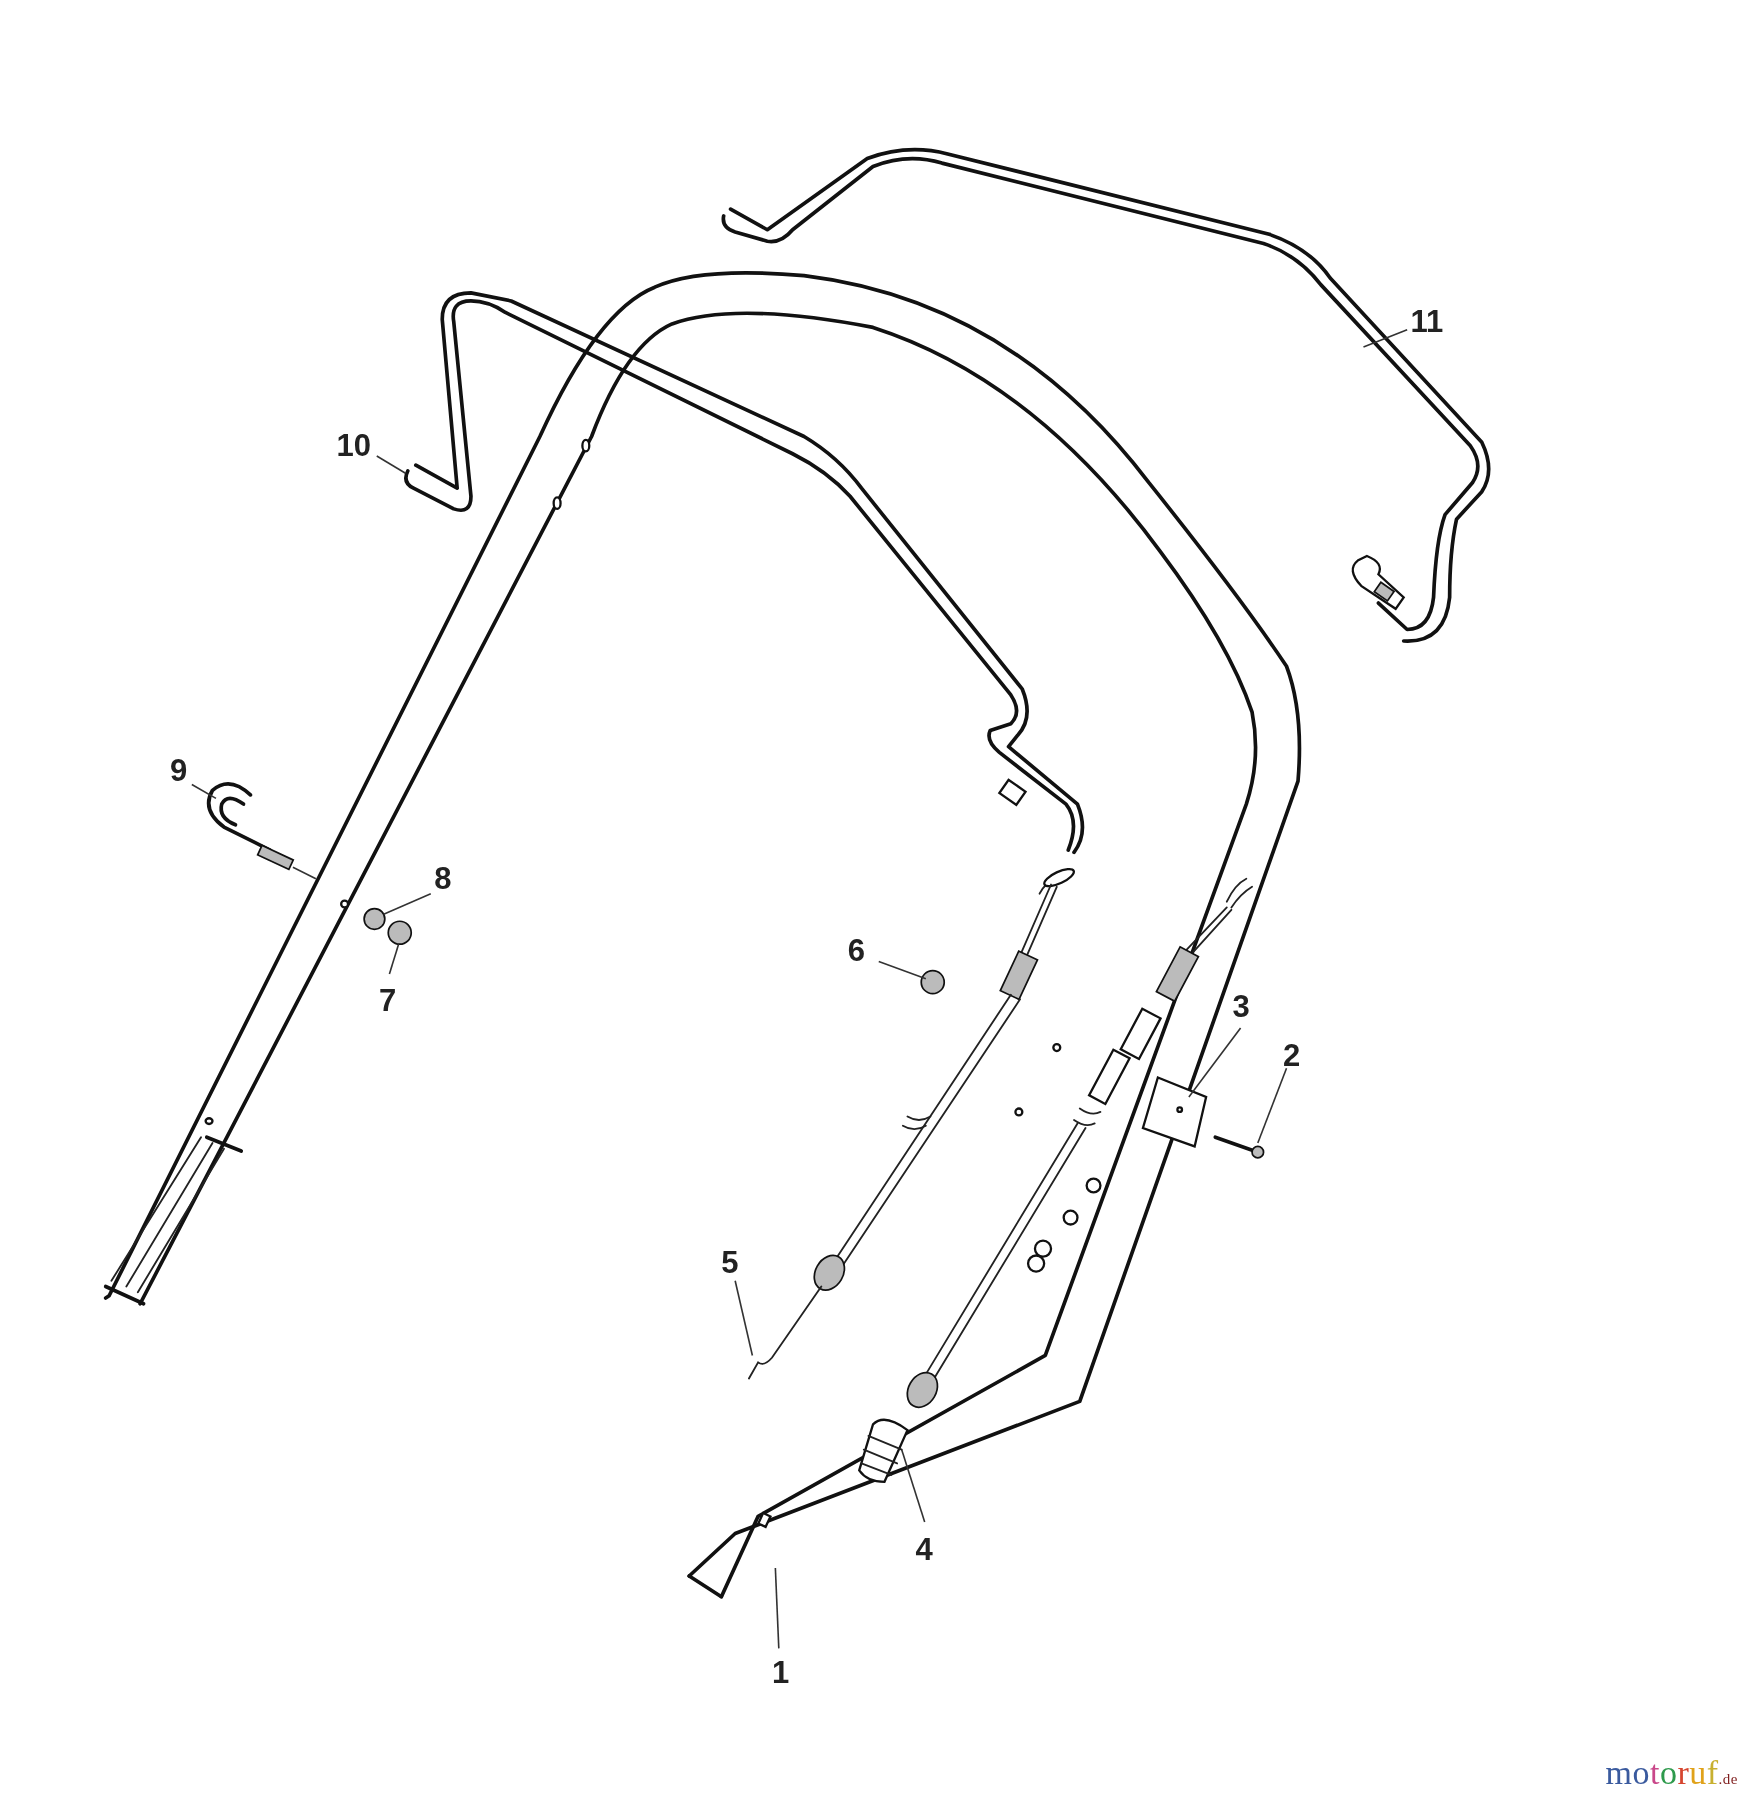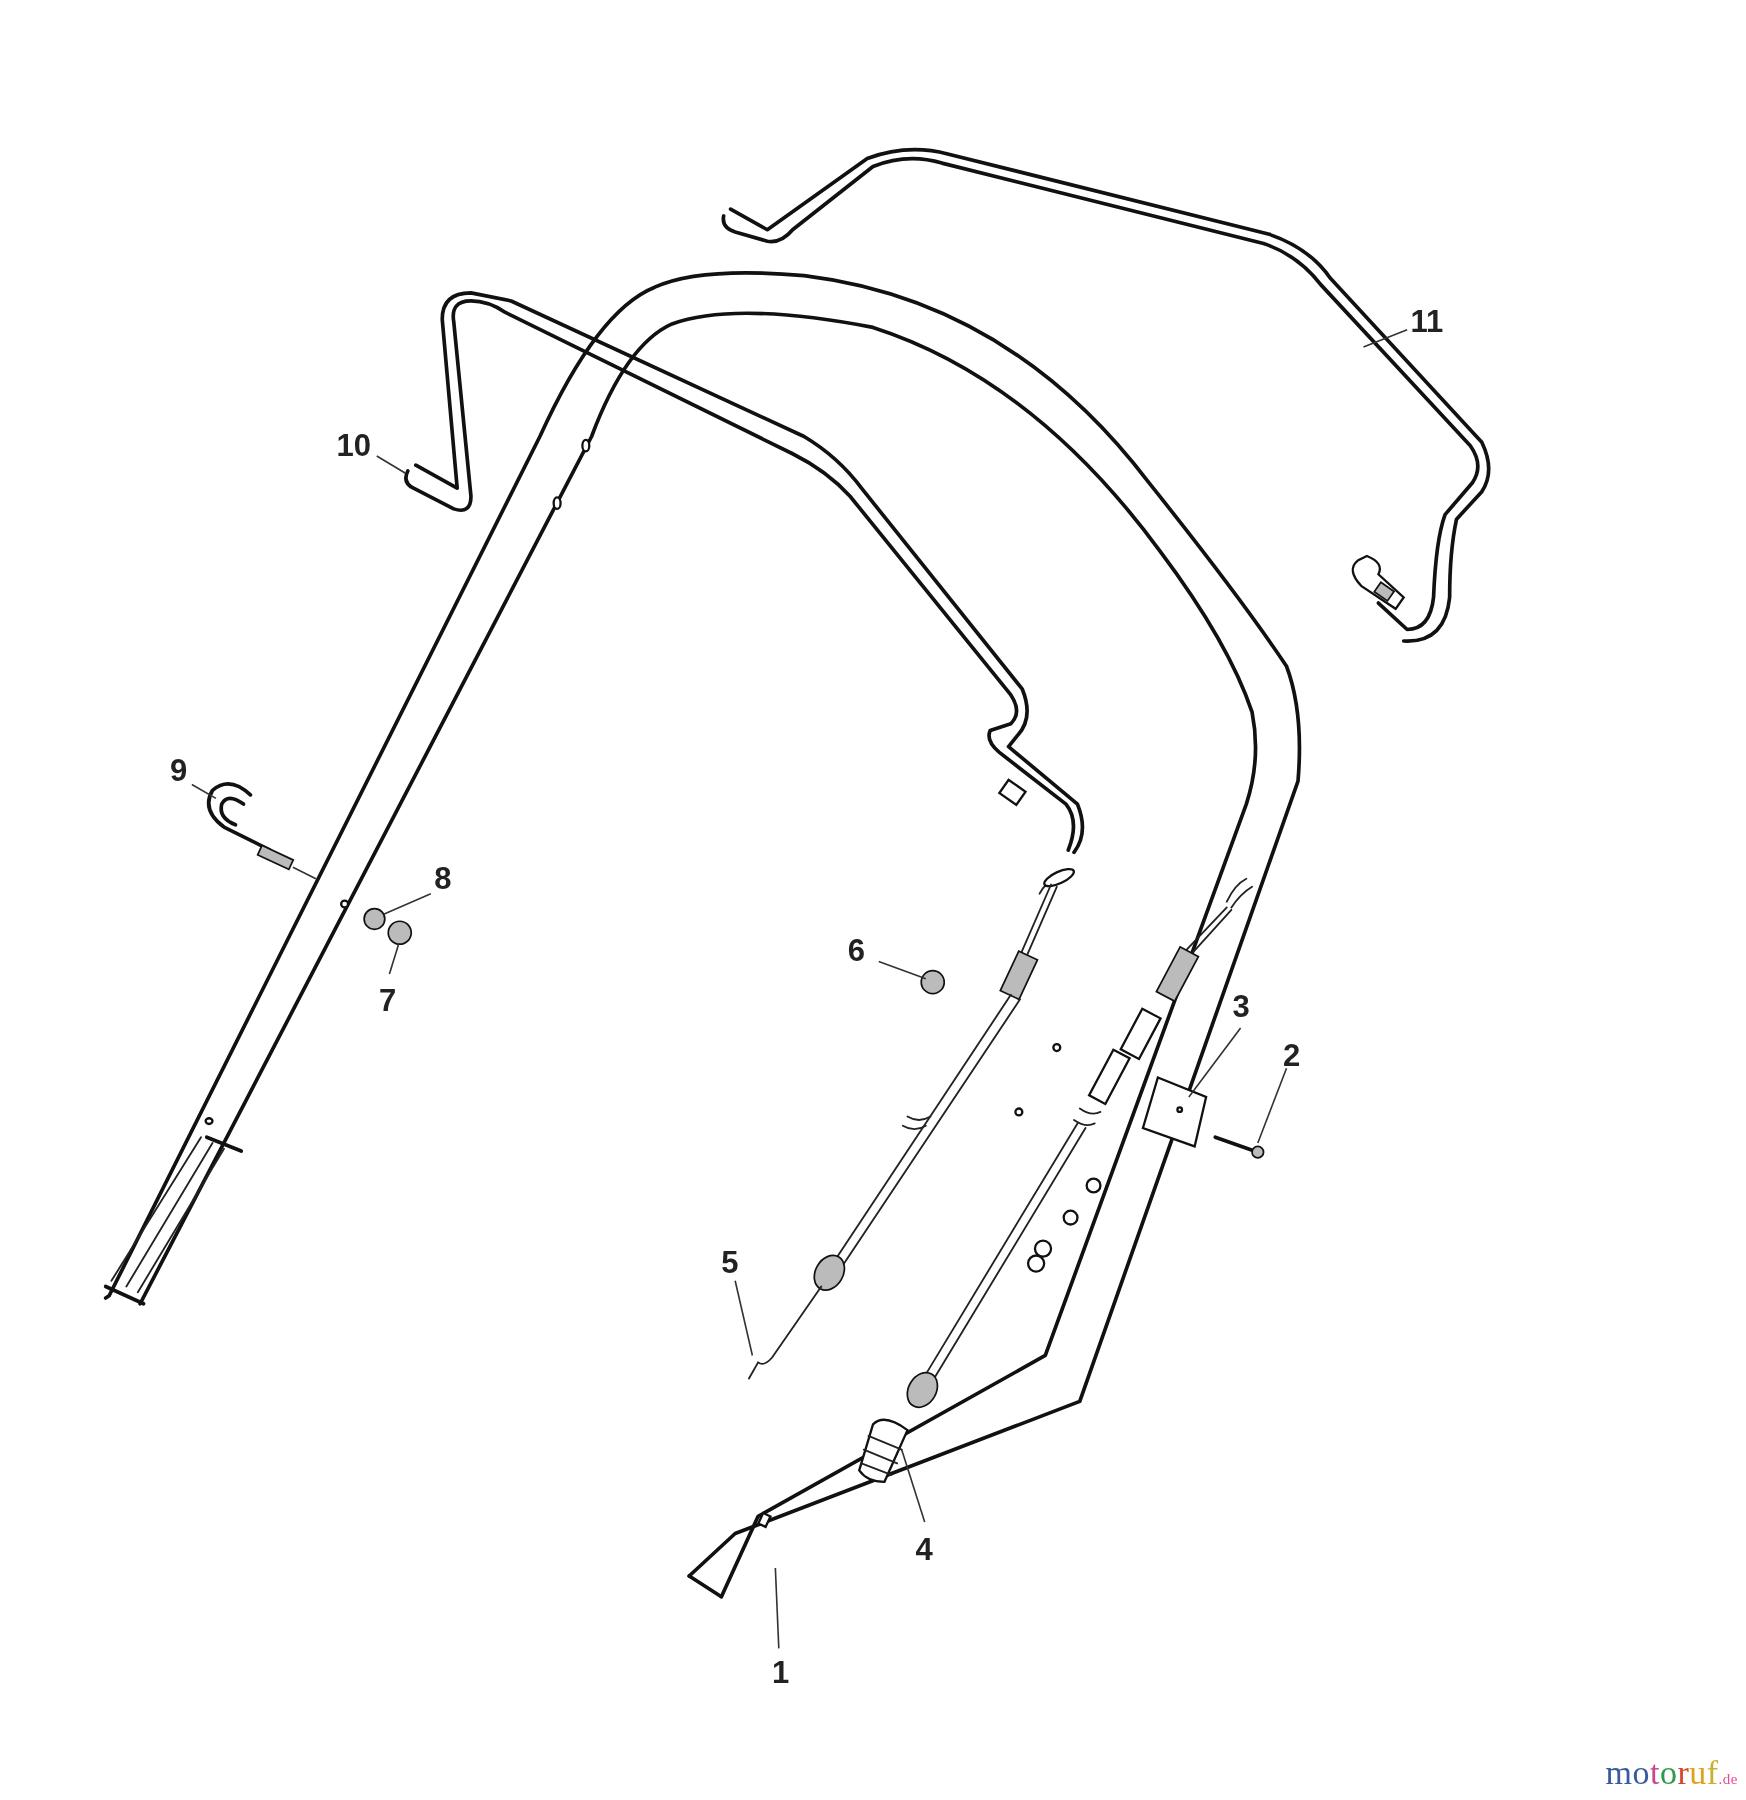--- a/index.html
+++ b/index.html
@@ -6,21 +6,21 @@
   body { width:1746px; height:1800px; position:relative; overflow:hidden; font-family:"Liberation Sans", sans-serif; }
   #diagram { position:absolute; left:0; top:0; width:1746px; height:1800px; }
   .tube { fill:none; stroke:#111; stroke-width:3.2; stroke-linejoin:round; stroke-linecap:round; }
   .thin { fill:none; stroke:#222; stroke-width:1.6; stroke-linecap:round; }
   .part { fill:#fff; stroke:#111; stroke-width:2; }
   .dark { fill:#bbb; stroke:#111; stroke-width:1.5; }
   .leader { stroke:#333; stroke-width:1.4; fill:none; }
   .callout { font-family:"Liberation Sans", sans-serif; font-weight:bold; font-size:27px; fill:#222; }
   .brand { position:absolute; right:8px; bottom:8px; font-family:"Liberation Serif", serif; font-size:34px; letter-spacing:0.5px; }
   .brand span { font-weight:normal; }
-  .brand .tld { font-size:15px; color:#ec4899; }
+  .brand .tld { font-size:15px; color:#7f1d1d; }
 </style>
 </head>
 <body>
 
 <svg id="diagram" viewBox="0 0 1520 1567" preserveAspectRatio="none" xmlns="http://www.w3.org/2000/svg">
 
   <g>
 
     <path class="tube" d="M92,1130 L95,1128 L470,380 Q520,270 570,250 Q610,232 700,240 Q880,262 1000,420 Q1080,520 1120,580 Q1135,620 1130,680 L940,1220 L640,1335 L600,1372"></path>
 

